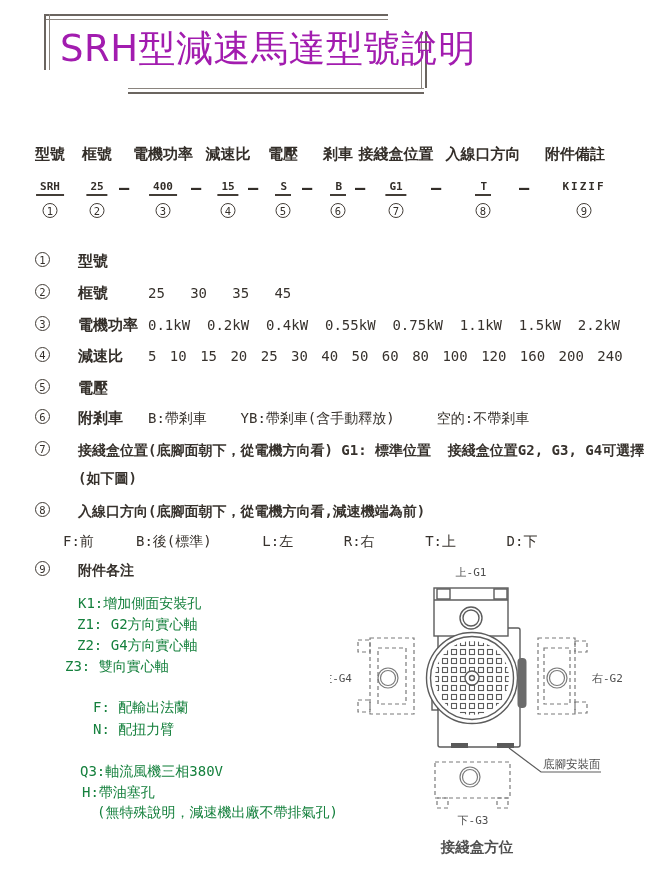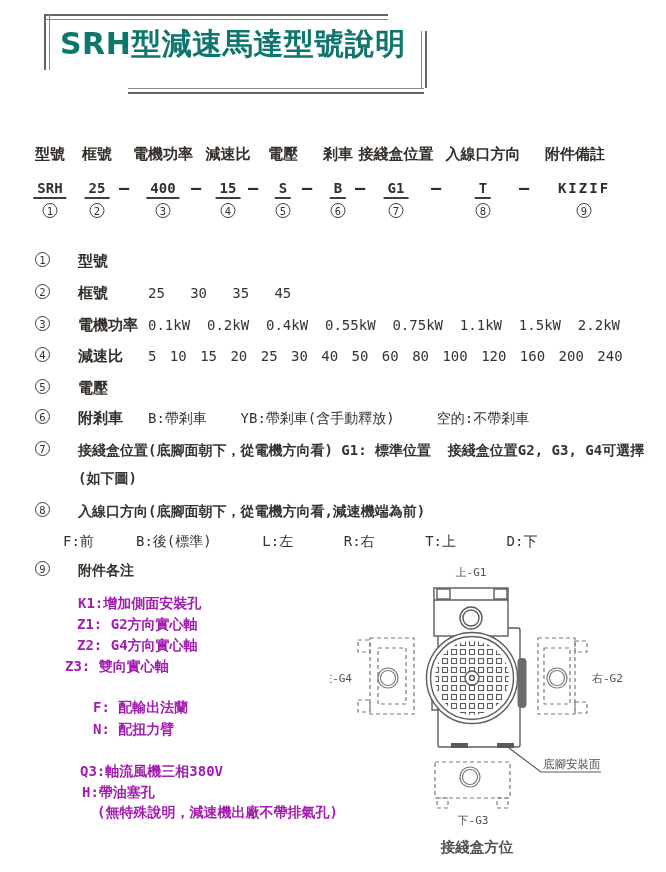--- a/index.html
+++ b/index.html
@@ -7,50 +7,50 @@
         font-family:"DejaVu Sans",sans-serif;color:#37322d;}
 
   
   .fl{position:absolute;}
   .fl-h{height:3px;border-top:2px solid #6b6560;border-bottom:1px solid #8a847e;}
   .fl-v{width:3px;border-left:2px solid #6b6560;border-right:1px solid #8a847e;}
   .fl-top{left:46px;top:14px;width:342px;}
   .fl-left{left:44px;top:14px;height:56px;}
   .fl-bottom{left:128px;top:88px;width:296px;border-top:1px solid #8a847e;border-bottom:2px solid #6b6560;}
   .fl-right{left:421px;top:31px;height:57px;border-left:1px solid #8a847e;border-right:2px solid #6b6560;}
-  .title{position:absolute;left:60px;top:24px;font-size:30px;font-weight:bold;color:#0f766e;
+  .title{position:absolute;left:60px;top:24px;font-size:37px;font-weight:normal;color:#a21caf;
          letter-spacing:.5px;white-space:nowrap;}
   .subtitle{position:absolute;left:60px;top:64px;font-size:12.5px;font-style:italic;font-weight:bold;
             color:#55504b;white-space:nowrap;}
 
   
   .mt-label{position:absolute;top:145px;transform:translateX(-50%);font-size:15px;font-weight:600;
             white-space:nowrap;color:#332e29;}
   .mt-code{position:absolute;top:180px;transform:translateX(-50%);
-           font-family:"DejaVu Sans Mono","DejaVu Sans",monospace;font-size:14px;font-weight:bold;
-           color:#332e29;border-bottom:2px solid #433d37;padding:0 4px 1px;min-width:8px;text-align:left;
+           font-family:"DejaVu Sans Mono","DejaVu Sans",monospace;font-size:11px;font-weight:bold;
+           color:#332e29;border-bottom:2px solid #433d37;padding:0 4px 1px;min-width:8px;text-align:right;
            white-space:nowrap;}
   .mt-code.no-u{border-bottom:none;letter-spacing:2px;}
   .mt-dash{position:absolute;top:178px;transform:translateX(-50%);
            font-family:"DejaVu Sans Mono",monospace;font-size:17px;font-weight:bold;color:#332e29;}
   .circ{display:inline-block;width:15px;height:15px;border:1.3px solid #423c36;border-radius:50%;
         font-family:"DejaVu Sans Mono",monospace;font-size:10.5px;line-height:15px;text-align:center;
         color:#332e29;box-sizing:border-box;}
   .mt-num{position:absolute;top:203px;transform:translateX(-50%);}
 
   
   .def-row{position:absolute;left:0;width:666px;height:20px;}
   .def-row .circ{position:absolute;left:35px;top:0;}
   .term{position:absolute;left:78px;top:0;font-size:15px;font-weight:600;white-space:pre;color:#332e29;}
   .content{position:absolute;left:148px;top:1px;font-size:14px;font-weight:500;white-space:pre;
            font-family:"DejaVu Sans Mono","DejaVu Sans",sans-serif;color:#37322d;}
   .content.near{left:78px;font-weight:bold;}
   .content.wsp{word-spacing:5px;}
-  .acc-line{position:absolute;font-size:14px;font-weight:700;white-space:pre;
-            font-family:"DejaVu Sans Mono","DejaVu Sans",sans-serif;color:#a21caf;}
+  .acc-line{position:absolute;font-size:14px;font-weight:400;white-space:pre;
+            font-family:"DejaVu Sans Mono","DejaVu Sans",sans-serif;color:#15803d;}
 
   
   .diagram{position:absolute;left:330px;top:558px;}
   .diagram text{font-family:"DejaVu Sans Mono","DejaVu Sans",sans-serif;fill:#4f4f4f;}
 </style>
 </head>
 <body>
 
 <div class="page">
 

